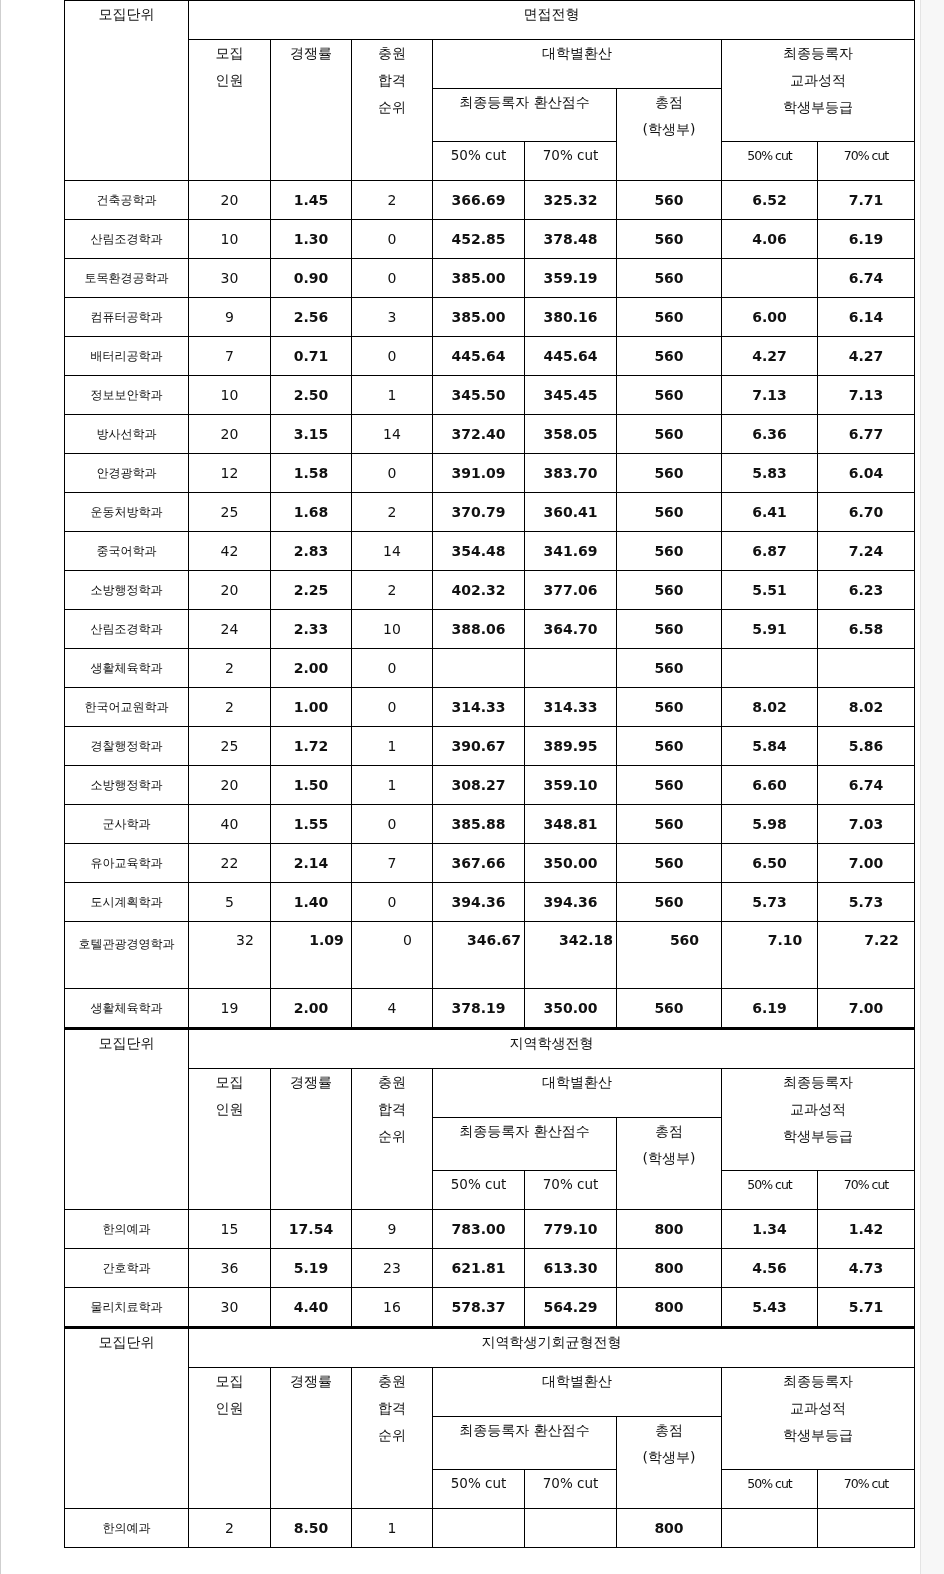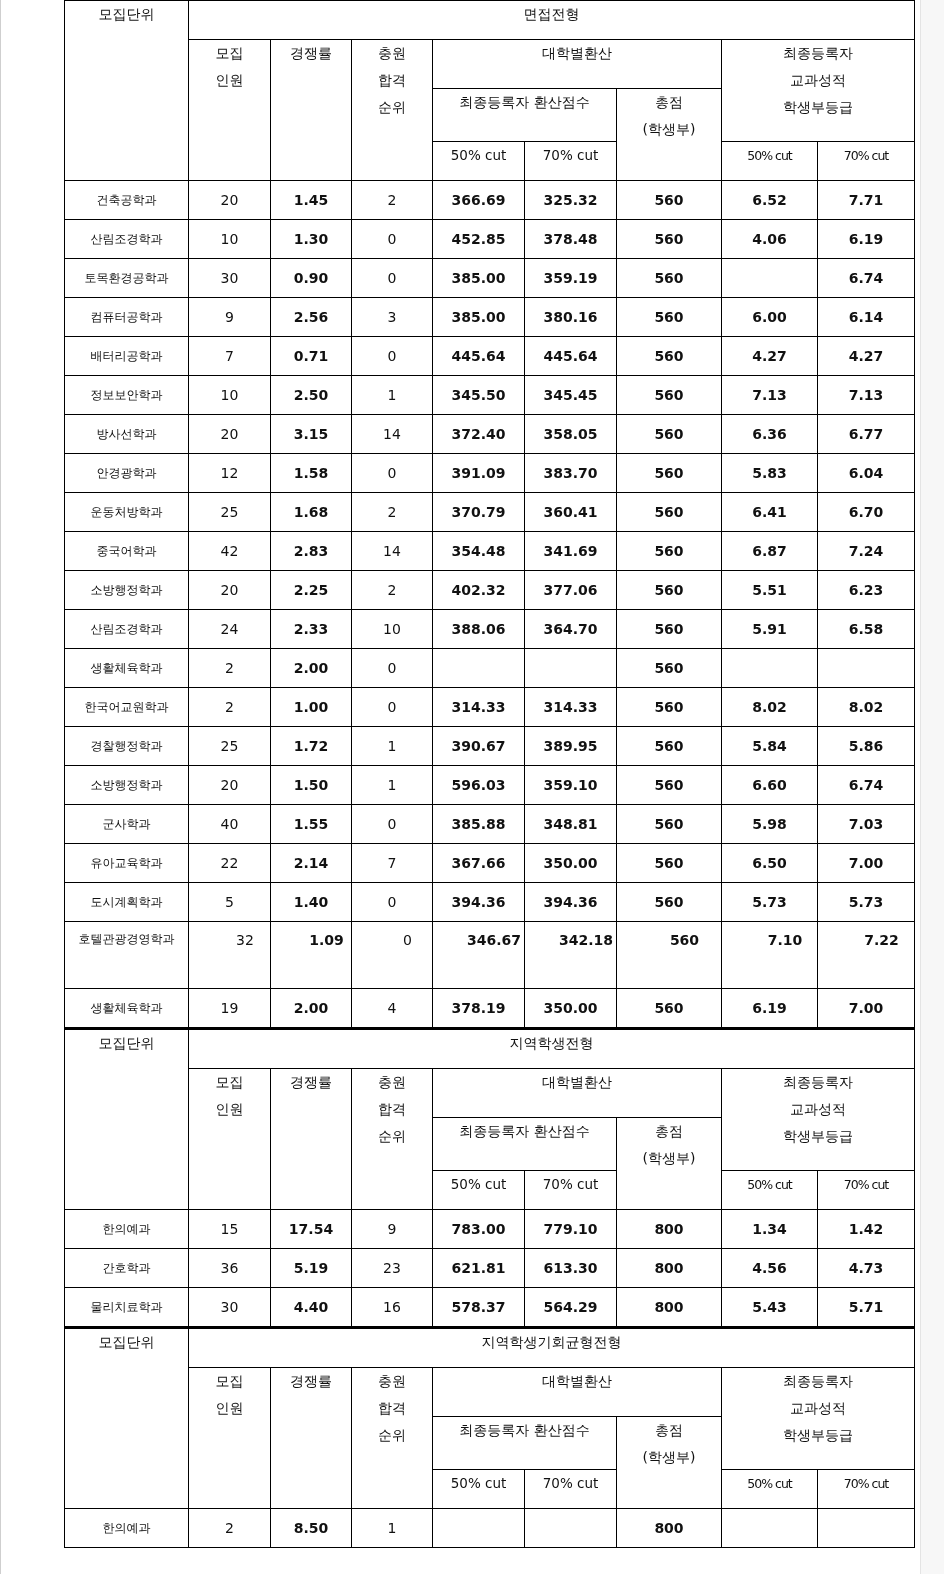--- a/index.html
+++ b/index.html
@@ -267,21 +267,21 @@
       <td class="b">560</td>
       <td class="b">5.84</td>
       <td class="b">5.86</td>
     </tr>
 
     <tr class="data">
       <td class="name">소방행정학과</td>
       <td>20</td>
       <td class="b">1.50</td>
       <td>1</td>
-      <td class="b">596.03</td>
+      <td class="b">308.27</td>
       <td class="b">359.10</td>
       <td class="b">560</td>
       <td class="b">6.60</td>
       <td class="b">6.74</td>
     </tr>
 
     <tr class="data">
       <td class="name">군사학과</td>
       <td>40</td>
       <td class="b">1.55</td>
@@ -311,21 +311,21 @@
       <td class="b">1.40</td>
       <td>0</td>
       <td class="b">394.36</td>
       <td class="b">394.36</td>
       <td class="b">560</td>
       <td class="b">5.73</td>
       <td class="b">5.73</td>
     </tr>
 
     <tr class="data tall">
-      <td class="name" style="line-height: 24px; word-break: break-all; padding: 5px 6px 0px;">호텔관광경영학과</td>
+      <td class="name" style="line-height: 34px; word-break: break-all; padding: 5px 6px 0px;">호텔관광경영학과</td>
       <td>32</td>
       <td class="b">1.09</td>
       <td>0</td>
       <td class="b">346.67</td>
       <td class="b">342.18</td>
       <td class="b">560</td>
       <td class="b">7.10</td>
       <td class="b">7.22</td>
     </tr>
 

